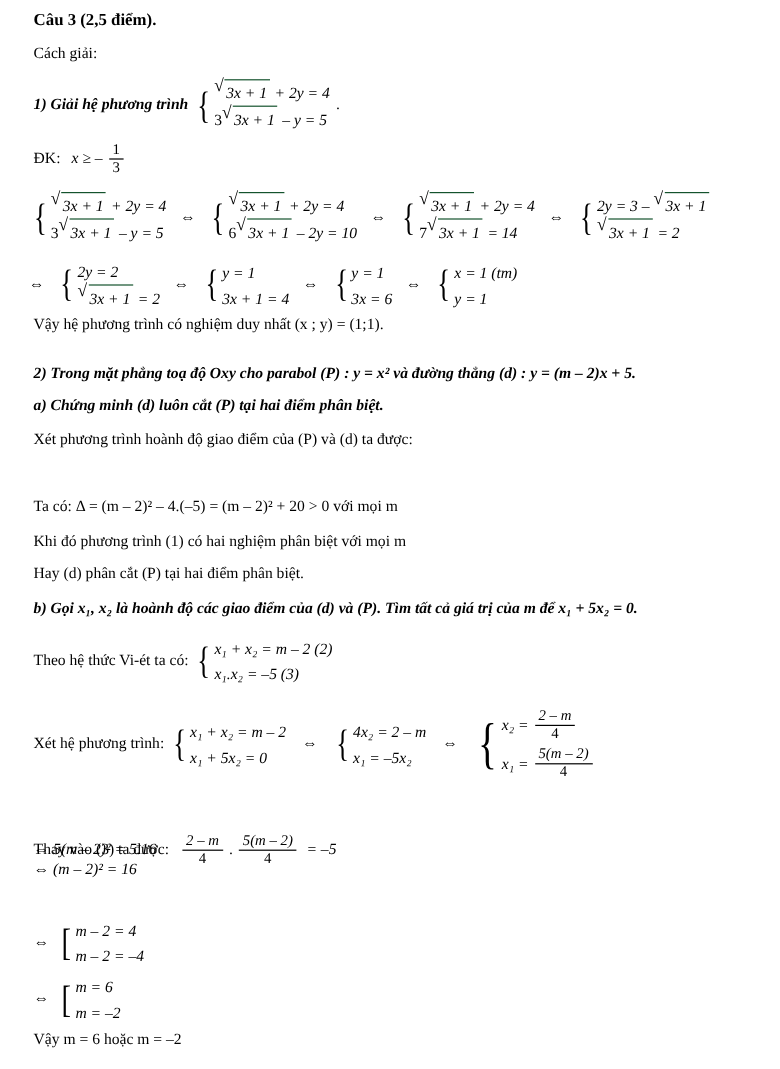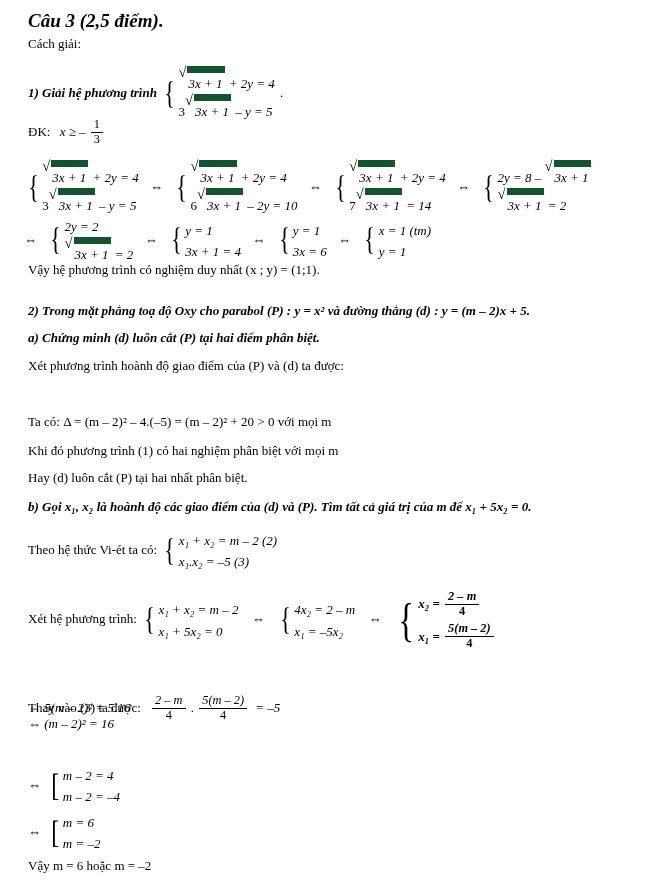--- a/index.html
+++ b/index.html
@@ -51,21 +51,21 @@
   }
   .sqrt > .rad {
     position: absolute;
     left: 0;
     top: -1px;
     font-size: 1.12em;
     line-height: 1;
   }
   .sqrt > .arg {
     display: inline-block;
-    border-top: 7px solid #14532d;
+    border-top: 1px solid #14532d;
     padding: 0 2px 0 1px;
   }
 
   
   .sys {
     display: inline-flex;
     align-items: center;
     vertical-align: middle;
     margin: 0 2px;
   }
@@ -91,21 +91,21 @@
     justify-content: center;
     line-height: 1.62;
   }
   .sys .row { white-space: nowrap; }
 </style>
 </head>
 <body>
 
 <div class="page">
 
-  <div class="line bold" style="left:28px; top:10px; font-size:19px;font-style:italic;">Câu 3 (2,5 điểm).</div>
+  <div class="line bold" style="left:28px; top:10px; font-size:14px;">Câu 3 (2,5 điểm).</div>
 
   <div class="line" style="left:28px; top:36px;">Cách giải:</div>
 
   <div class="line" style="left:28px; top:66px;">
     <span class="bi">1) Giải hệ phương trình</span>
     <span class="sys">
       <span class="brace">{</span>
       <span class="rows">
         <span class="row">
           <span class="sqrt"><span class="rad">√</span><span class="arg mathvar">3x + 1</span></span>
@@ -175,21 +175,21 @@
         </span>
       </span>
     </span>
 
     <span style="margin:0 6px;">⇔</span>
 
     <span class="sys">
       <span class="brace">{</span>
       <span class="rows">
         <span class="row">
-          <span class="mathvar">2y = 8 –</span>
+          <span class="mathvar">2y = 3 –</span>
           <span class="sqrt"><span class="rad">√</span><span class="arg mathvar">3x + 1</span></span>
         </span>
         <span class="row">
           <span class="sqrt"><span class="rad">√</span><span class="arg mathvar">3x + 1</span></span>
           <span class="mathvar">= 2</span>
         </span>
       </span>
     </span>
   </div>
 
@@ -244,21 +244,21 @@
 
   <div class="line" style="left:28px; top:358px;">Xét phương trình hoành độ giao điểm của (P) và (d) ta được:</div>
 
   <div class="line bi" style="left:28px; top:330px;">a) Chứng minh (d) luôn cắt (P) tại hai điểm phân biệt.</div>
 
 
   <div class="line" style="left:28px; top:414px;">Ta có: Δ = (m – 2)² – 4.(–5) = (m – 2)² + 20 &gt; 0 với mọi m</div>
 
   <div class="line" style="left:28px; top:443px;">Khi đó phương trình (1) có hai nghiệm phân biệt với mọi m</div>
 
-  <div class="line" style="left:28px; top:470px;">Hay (d) luôn cắt (P) tại hai nhất phân biệt.</div>
+  <div class="line" style="left:28px; top:470px;">Hay (d) phân cắt (P) tại hai điểm phân biệt.</div>
 
   <div class="line bi" style="left:28px; top:499px;">b) Gọi x₁, x₂ là hoành độ các giao điểm của (d) và (P). Tìm tất cả giá trị của m để x₁ + 5x₂ = 0.</div>
 
   <div class="line" style="left:28px; top:530px;">
     <span>Theo hệ thức Vi-ét ta có:</span>
     <span class="sys">
       <span class="brace">{</span>
       <span class="rows">
         <span class="row mathvar">x₁ + x₂ = m – 2   (2)</span>
         <span class="row mathvar">x₁.x₂ = –5        (3)</span>
@@ -279,21 +279,21 @@
     <span class="sys">
       <span class="brace">{</span>
       <span class="rows">
         <span class="row mathvar">4x₂ = 2 – m</span>
         <span class="row mathvar">x₁ = –5x₂</span>
       </span>
     </span>
     <span style="margin:0 8px;">⇔</span>
     <span class="sys">
       <span class="brace" style="font-size:3.6em;">{</span>
-      <span class="rows" style="line-height:2.5;font-weight:bold;">
+      <span class="rows" style="line-height:2.5;">
         <span class="row">
           <span class="mathvar">x₂ =</span>
           <span class="frac">
             <span class="num mathvar">2 – m</span>
             <span class="den">4</span>
           </span>
         </span>
         <span class="row">
           <span class="mathvar">x₁ =</span>
           <span class="frac">

